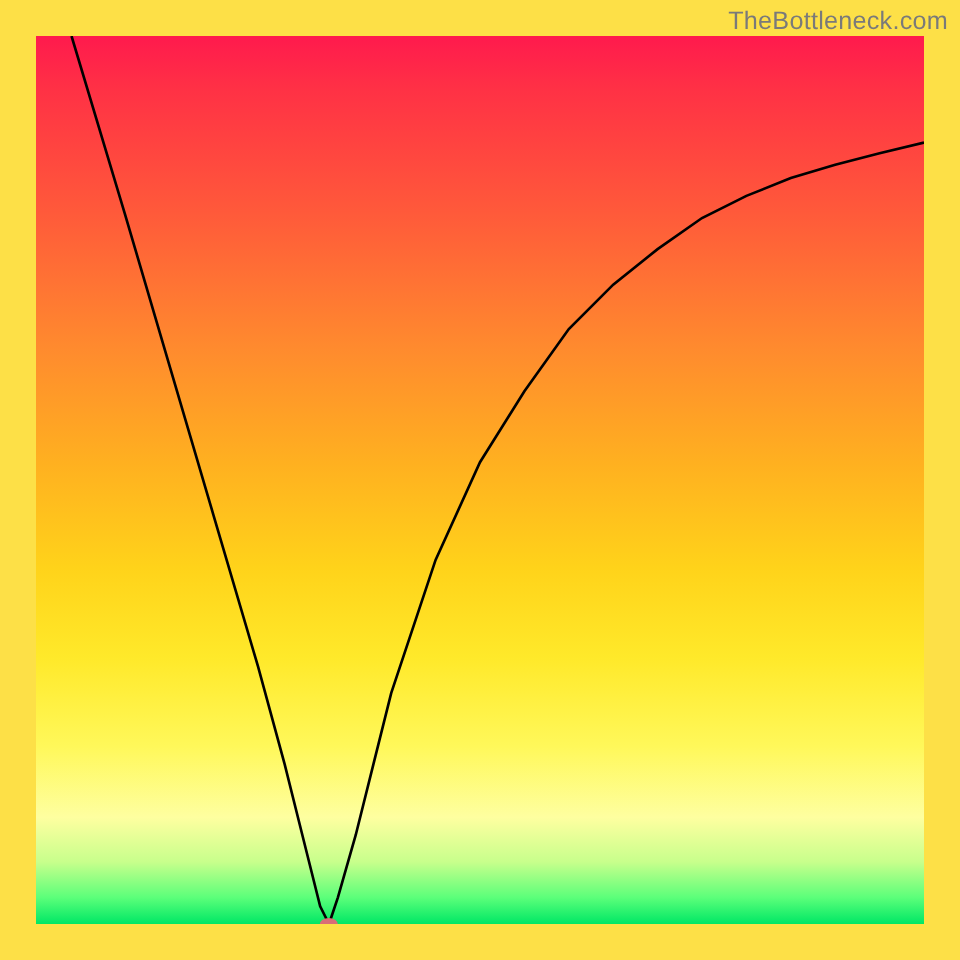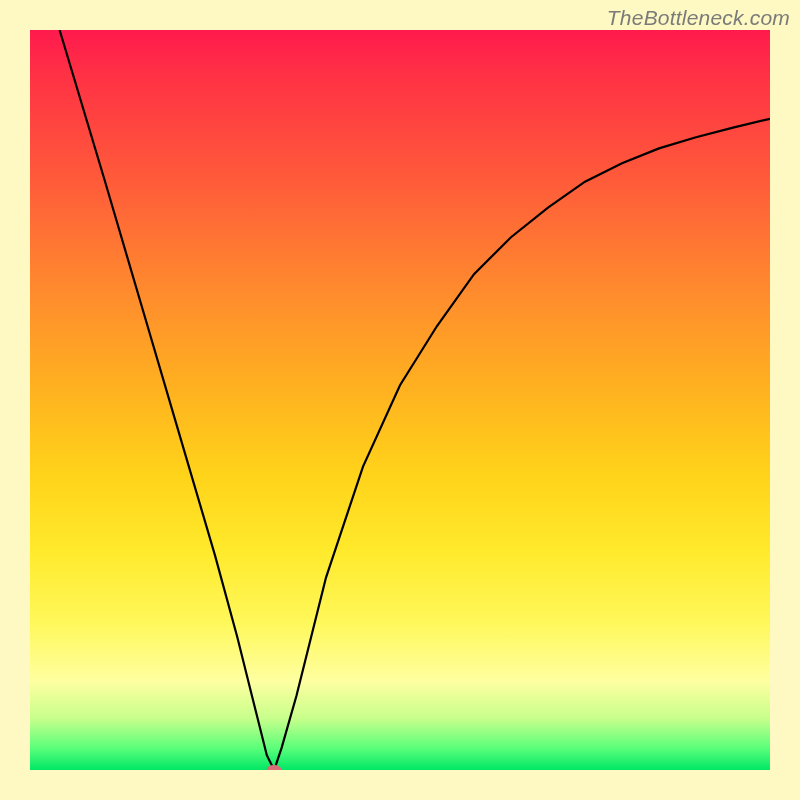--- a/index.html
+++ b/index.html
@@ -7,22 +7,21 @@
     padding: 0;
     width: 800px;
     height: 800px;
     background: #000;
     overflow: hidden;
     font-family: Arial, Helvetica, sans-serif;
   }
   .frame {
     position: absolute;
     inset: 0;
-    background: #fef9c3;
-    font-style: italic;
+    background: #fde047;
   }
   .plot-area {
     position: absolute;
     left: 30px;
     top: 30px;
     width: 740px;
     height: 740px;
     overflow: hidden;
   }
   .gradient {

